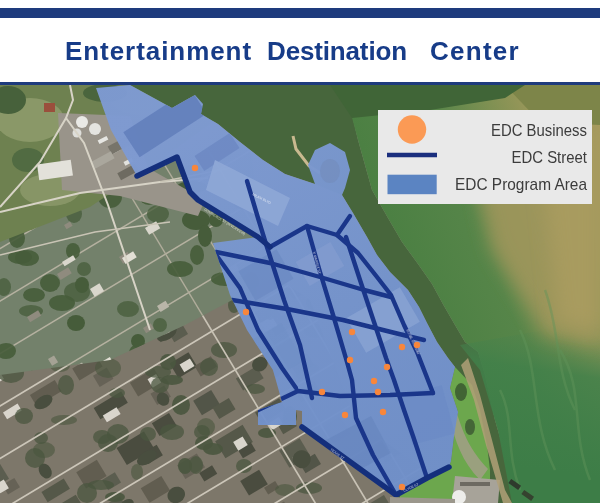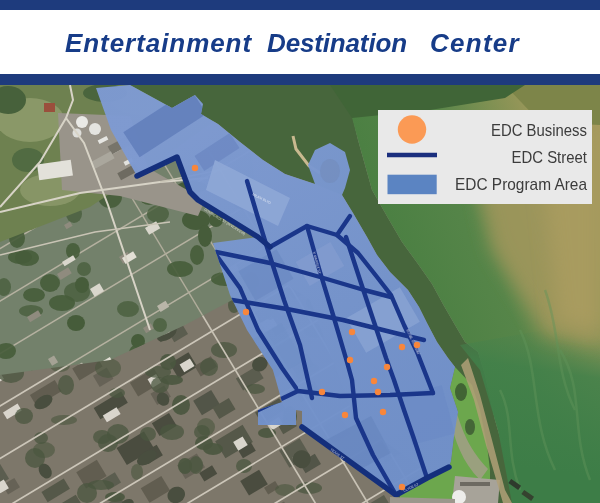--- a/index.html
+++ b/index.html
@@ -1,18 +1,18 @@
 <!DOCTYPE html>
 <html><head>
 <meta charset="utf-8">
 <style>
   html,body{margin:0;padding:0;}
   body{width:600px;height:503px;overflow:hidden;font-family:"Liberation Sans",sans-serif;background:#fff;}
   svg{display:block;}
-  .hdr{position:absolute;left:0;top:0;font-style:italic;}
+  .hdr{position:absolute;left:0;top:8px;}
   .map{position:absolute;left:0;top:85px;}
 </style>
 </head>
 <body>
 
 <div class="hdr">
 <svg width="600" height="85" viewBox="0 0 600 85" xmlns="http://www.w3.org/2000/svg">
 
 <rect x="0" y="0" width="600" height="10" fill="#1e3b7d"></rect>
 

